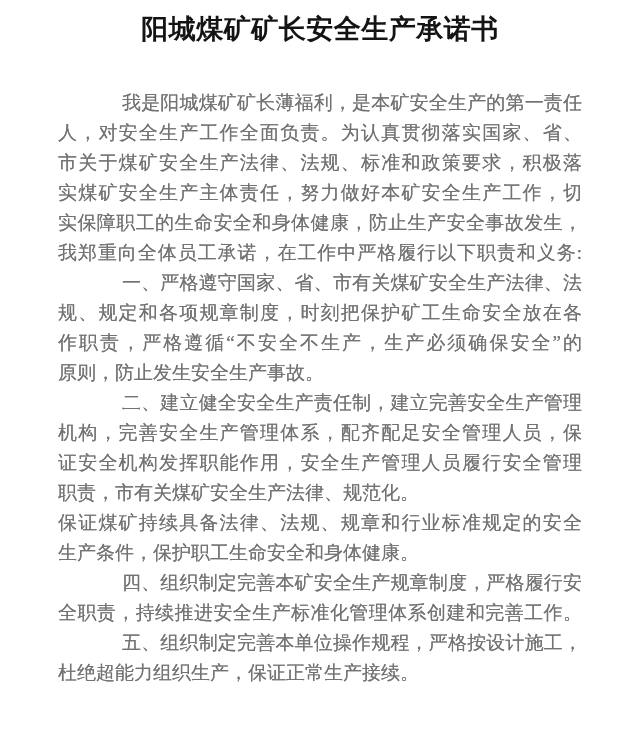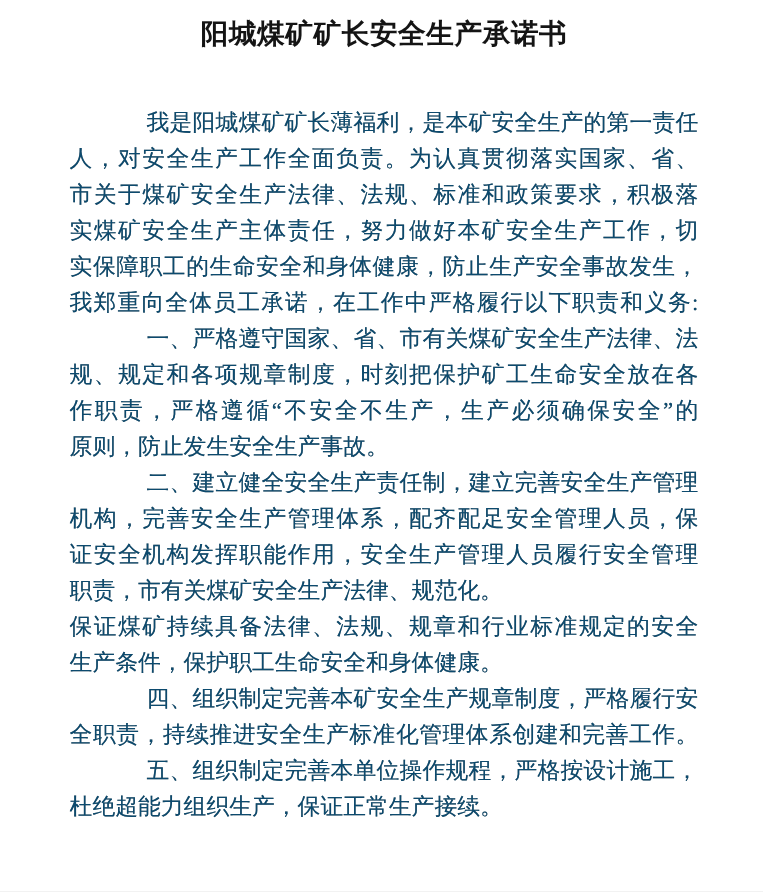--- a/index.html
+++ b/index.html
@@ -9,35 +9,35 @@
     width: 640px;
     height: 743px;
     margin: 0 auto;
     background: #ffffff;
     overflow: hidden;
     font-family: "Liberation Serif", "DejaVu Serif", serif;
   }
   .title {
     margin: 12px 0 42px 0;
     text-align: center;
-    font-size: 23px;
+    font-size: 27px;
     font-weight: bold;
     line-height: 34px;
     color: #141414;
     letter-spacing: 0.5px;
   }
   .doc-body {
     padding: 0 58px 0 58px;
   }
   .paragraph { }
   .line {
     height: 30px;
     line-height: 30px;
     font-size: 19px;
-    color: #0c4a6e;
+    color: #737373;
     text-align: justify;
     text-shadow: 0 0 0.4px rgba(40,40,40,0.55);
     white-space: nowrap;
     overflow: hidden;
   }
   .line.fill {
     text-align-last: justify;
     white-space: normal;
   }
   .line.indent {

